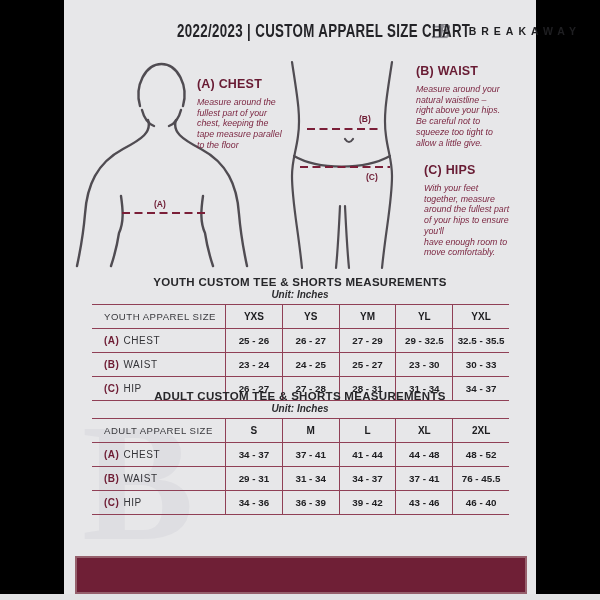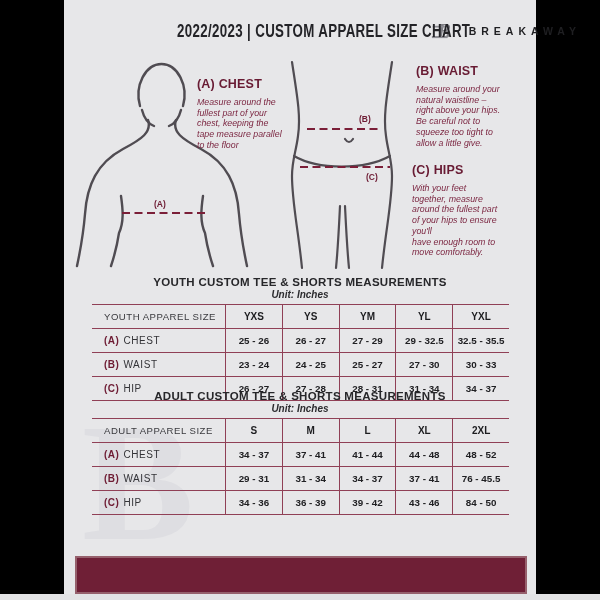--- a/index.html
+++ b/index.html
@@ -16,21 +16,21 @@
          transform:scaleX(0.70);transform-origin:left center;letter-spacing:0.5px;line-height:24px;}
   .brand{font-size:10.5px;font-weight:700;letter-spacing:5px;color:#1f1f22;}
 
   
   .instr{position:absolute;z-index:2;}
   .instr-h{font-size:12.5px;font-weight:700;color:#681b33;letter-spacing:0.2px;margin-bottom:6px;}
   .instr-p{font-size:8.8px;font-style:italic;font-weight:500;color:#7c2742;line-height:1.22;
            white-space:pre-line;}
   .instrA{left:133px;top:77px;width:110px;}
   .instrB{left:352px;top:64px;width:116px;}
-  .instrC{left:348px;top:163px;width:116px;}
+  .instrC{left:360px;top:163px;width:116px;}
 
   .figures{position:absolute;left:0;top:0;z-index:1;}
 
   
   .watermark{position:absolute;left:18px;top:398px;font-size:168px;line-height:1;
              font-weight:700;color:#dedee2;z-index:0;font-family:"Liberation Serif",serif;}
 
   
   .section{position:absolute;left:0;width:472px;z-index:2;}
   .sec-youth{top:276px;}
@@ -155,21 +155,21 @@
           <div class="tc val">32.5 - 35.5</div>
         </div>
         <div class="tr">
           <div class="tc lbl">
               <span class="pfx">(B)</span>
               <span class="rowlbl">WAIST</span>
             </div>
           <div class="tc val">23 - 24</div>
           <div class="tc val">24 - 25</div>
           <div class="tc val">25 - 27</div>
-          <div class="tc val">27 - 30</div>
+          <div class="tc val">23 - 30</div>
           <div class="tc val">30 - 33</div>
         </div>
         <div class="tr">
           <div class="tc lbl">
               <span class="pfx">(C)</span>
               <span class="rowlbl">HIP</span>
             </div>
           <div class="tc val">26 - 27</div>
           <div class="tc val">27 - 28</div>
           <div class="tc val">28 - 31</div>
@@ -215,21 +215,21 @@
         </div>
         <div class="tr">
           <div class="tc lbl">
               <span class="pfx">(C)</span>
               <span class="rowlbl">HIP</span>
             </div>
           <div class="tc val">34 - 36</div>
           <div class="tc val">36 - 39</div>
           <div class="tc val">39 - 42</div>
           <div class="tc val">43 - 46</div>
-          <div class="tc val">84 - 50</div>
+          <div class="tc val">46 - 40</div>
         </div>
       </div>
     </div>
 
     <div class="bottom-bar"></div>
   </div>
 
   <div class="bottom-strip"></div>
 </div>
 

